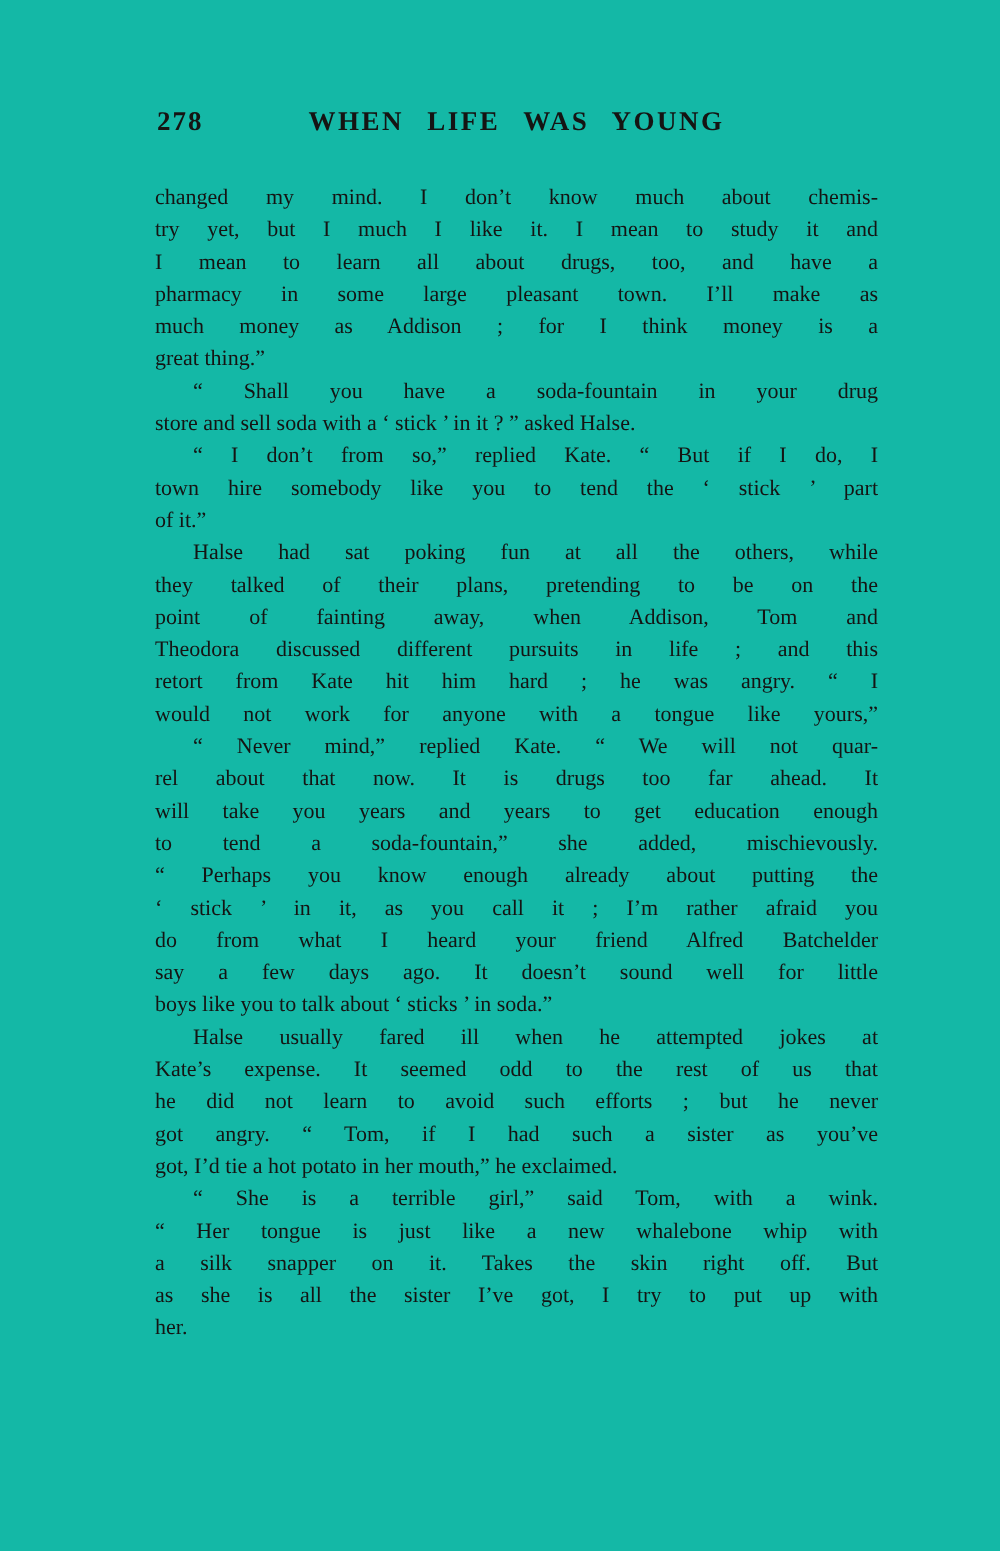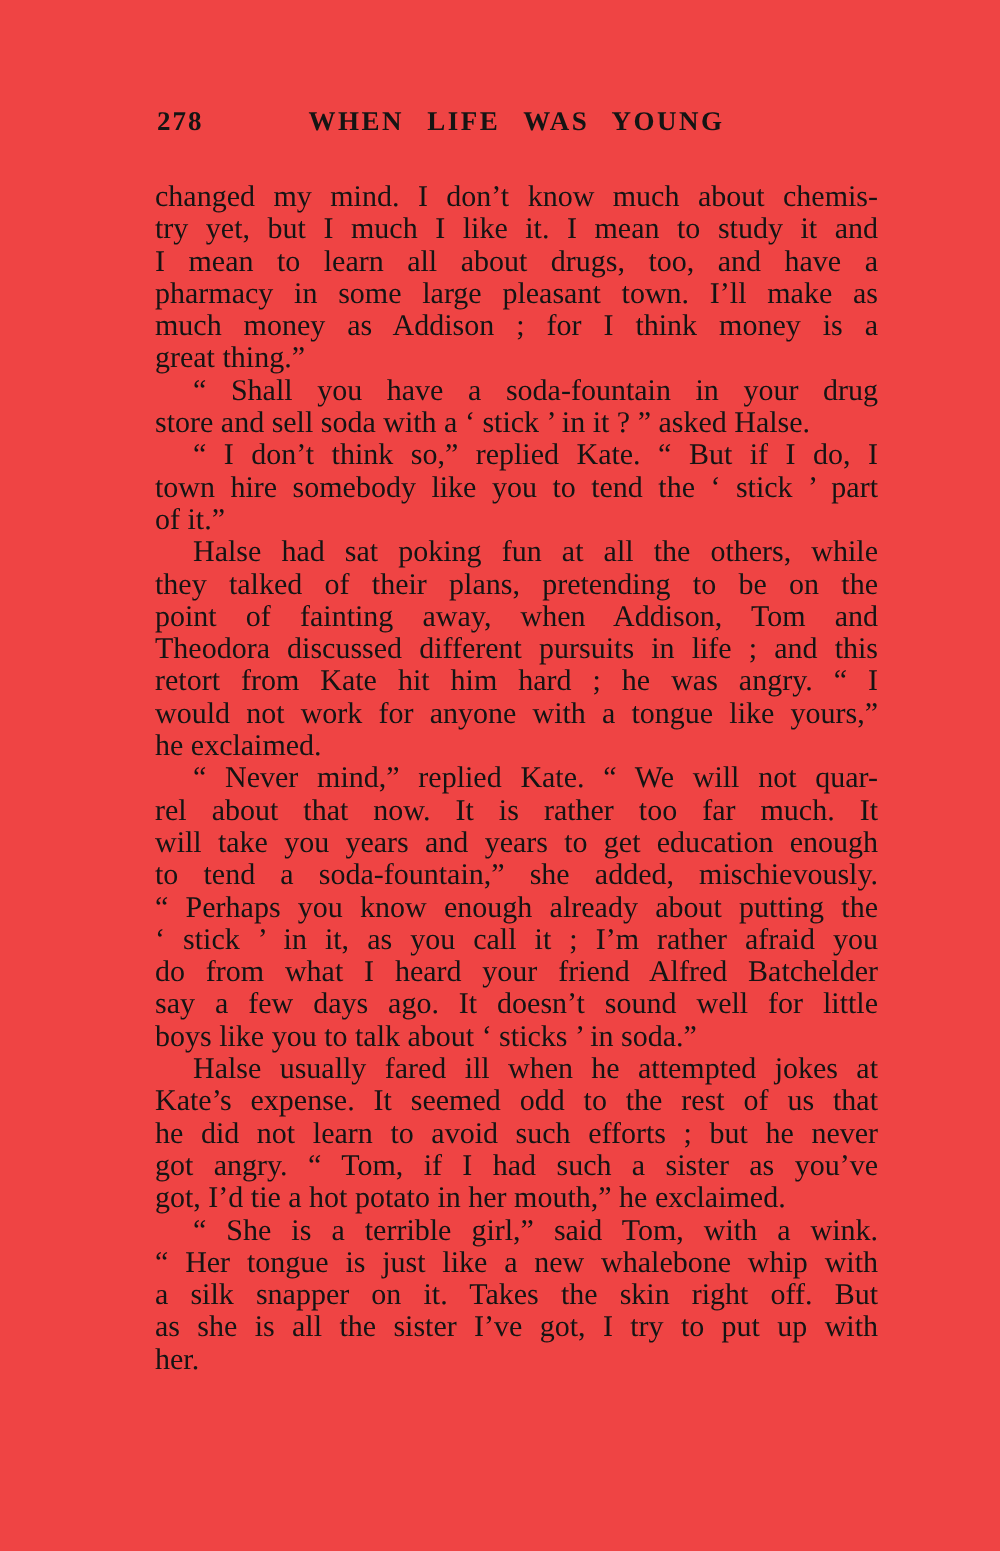--- a/index.html
+++ b/index.html
@@ -5,21 +5,21 @@
   html, body {
     margin: 0;
     padding: 0;
     background: #e8e8e4;
   }
   .page {
     position: relative;
     width: 1000px;
     height: 1551px;
     margin: 0 auto;
-    background: #ef4444;
+    background: #14b8a6;
     color: #151413;
     font-family: "Liberation Serif", "DejaVu Serif", serif;
     overflow: hidden;
   }
   .header {
     position: absolute;
     top: 106px;
     left: 155px;
     width: 723px;
     height: 36px;
@@ -42,21 +42,21 @@
     font-weight: 700;
     letter-spacing: 2.5px;
     word-spacing: 14px;
     white-space: nowrap;
   }
   .body-text {
     position: absolute;
     top: 181px;
     left: 155px;
     width: 723px;
-    font-size: 30px;
+    font-size: 22px;
     font-weight: 500;
   }
   .line {
     height: 32.3px;
     line-height: 32.3px;
     text-align: justify;
     text-align-last: justify;
     overflow: visible;
     white-space: normal;
   }
@@ -82,34 +82,33 @@
       <div class="line">changed my mind.  I don’t know much about chemis-</div>
       <div class="line">try yet, but I much I like it.  I mean to study it and</div>
       <div class="line">I mean to learn all about drugs, too, and have a</div>
       <div class="line">pharmacy in some large pleasant town.  I’ll make as</div>
       <div class="line">much money as Addison ;  for I think money is a</div>
       <div class="line end">great thing.”</div>
       <div></div>
       <div class="line indent">“ Shall you have a soda-fountain in your drug</div>
       <div class="line end">store and sell soda with a ‘ stick ’ in it ? ” asked Halse.</div>
       <div></div>
-      <div class="line indent">“ I don’t think so,” replied Kate.  “ But if I do, I</div>
+      <div class="line indent">“ I don’t from so,” replied Kate.  “ But if I do, I</div>
       <div class="line">town hire somebody like you to tend the ‘ stick ’ part</div>
       <div class="line end">of it.”</div>
       <div></div>
       <div class="line indent">Halse had sat poking fun at all the others, while</div>
       <div class="line">they talked of their plans, pretending to be on the</div>
       <div class="line">point of fainting away, when Addison, Tom and</div>
       <div class="line">Theodora discussed different pursuits in life ;  and this</div>
       <div class="line">retort from Kate hit him hard ;  he was angry.  “ I</div>
       <div class="line">would not work for anyone with a tongue like yours,”</div>
-      <div class="line end">he exclaimed.</div>
       <div></div>
       <div class="line indent">“ Never mind,” replied Kate.  “ We will not quar-</div>
-      <div class="line">rel about that now.  It is rather too far much.  It</div>
+      <div class="line">rel about that now.  It is drugs too far ahead.  It</div>
       <div class="line">will take you years and years to get education enough</div>
       <div class="line">to tend a soda-fountain,” she added, mischievously.</div>
       <div class="line">“ Perhaps you know enough already about putting the</div>
       <div class="line">‘ stick ’ in it, as you call it ;  I’m rather afraid you</div>
       <div class="line">do from what I heard your friend Alfred Batchelder</div>
       <div class="line">say a few days ago.  It doesn’t sound well for little</div>
       <div class="line end">boys like you to talk about ‘ sticks ’ in soda.”</div>
       <div></div>
       <div class="line indent">Halse usually fared ill when he attempted jokes at</div>
       <div class="line">Kate’s expense.  It seemed odd to the rest of us that</div>

